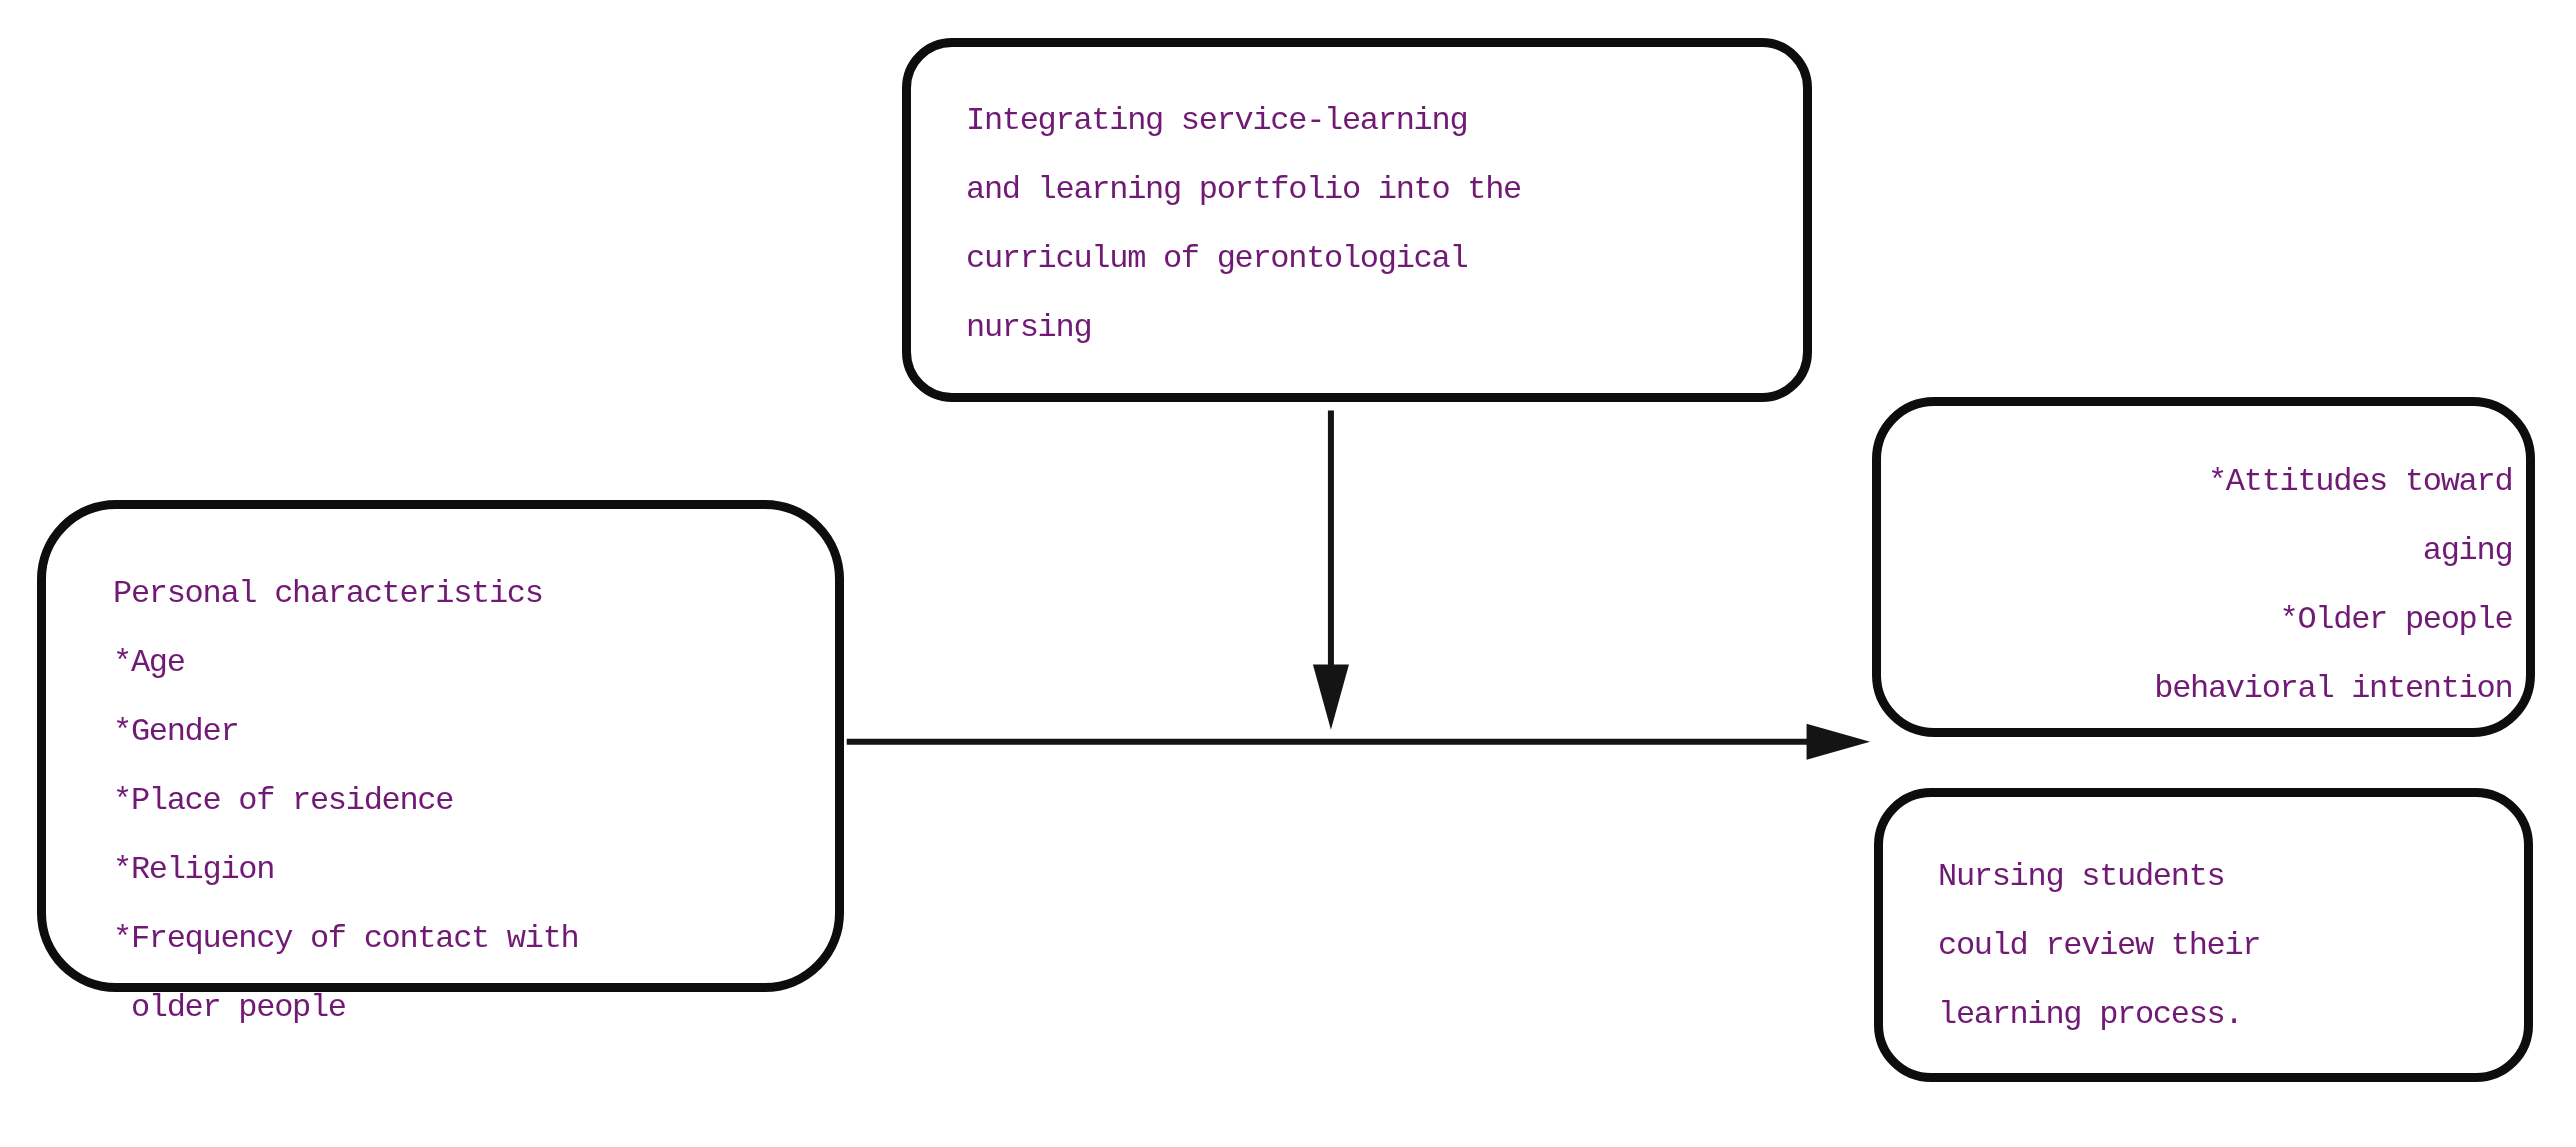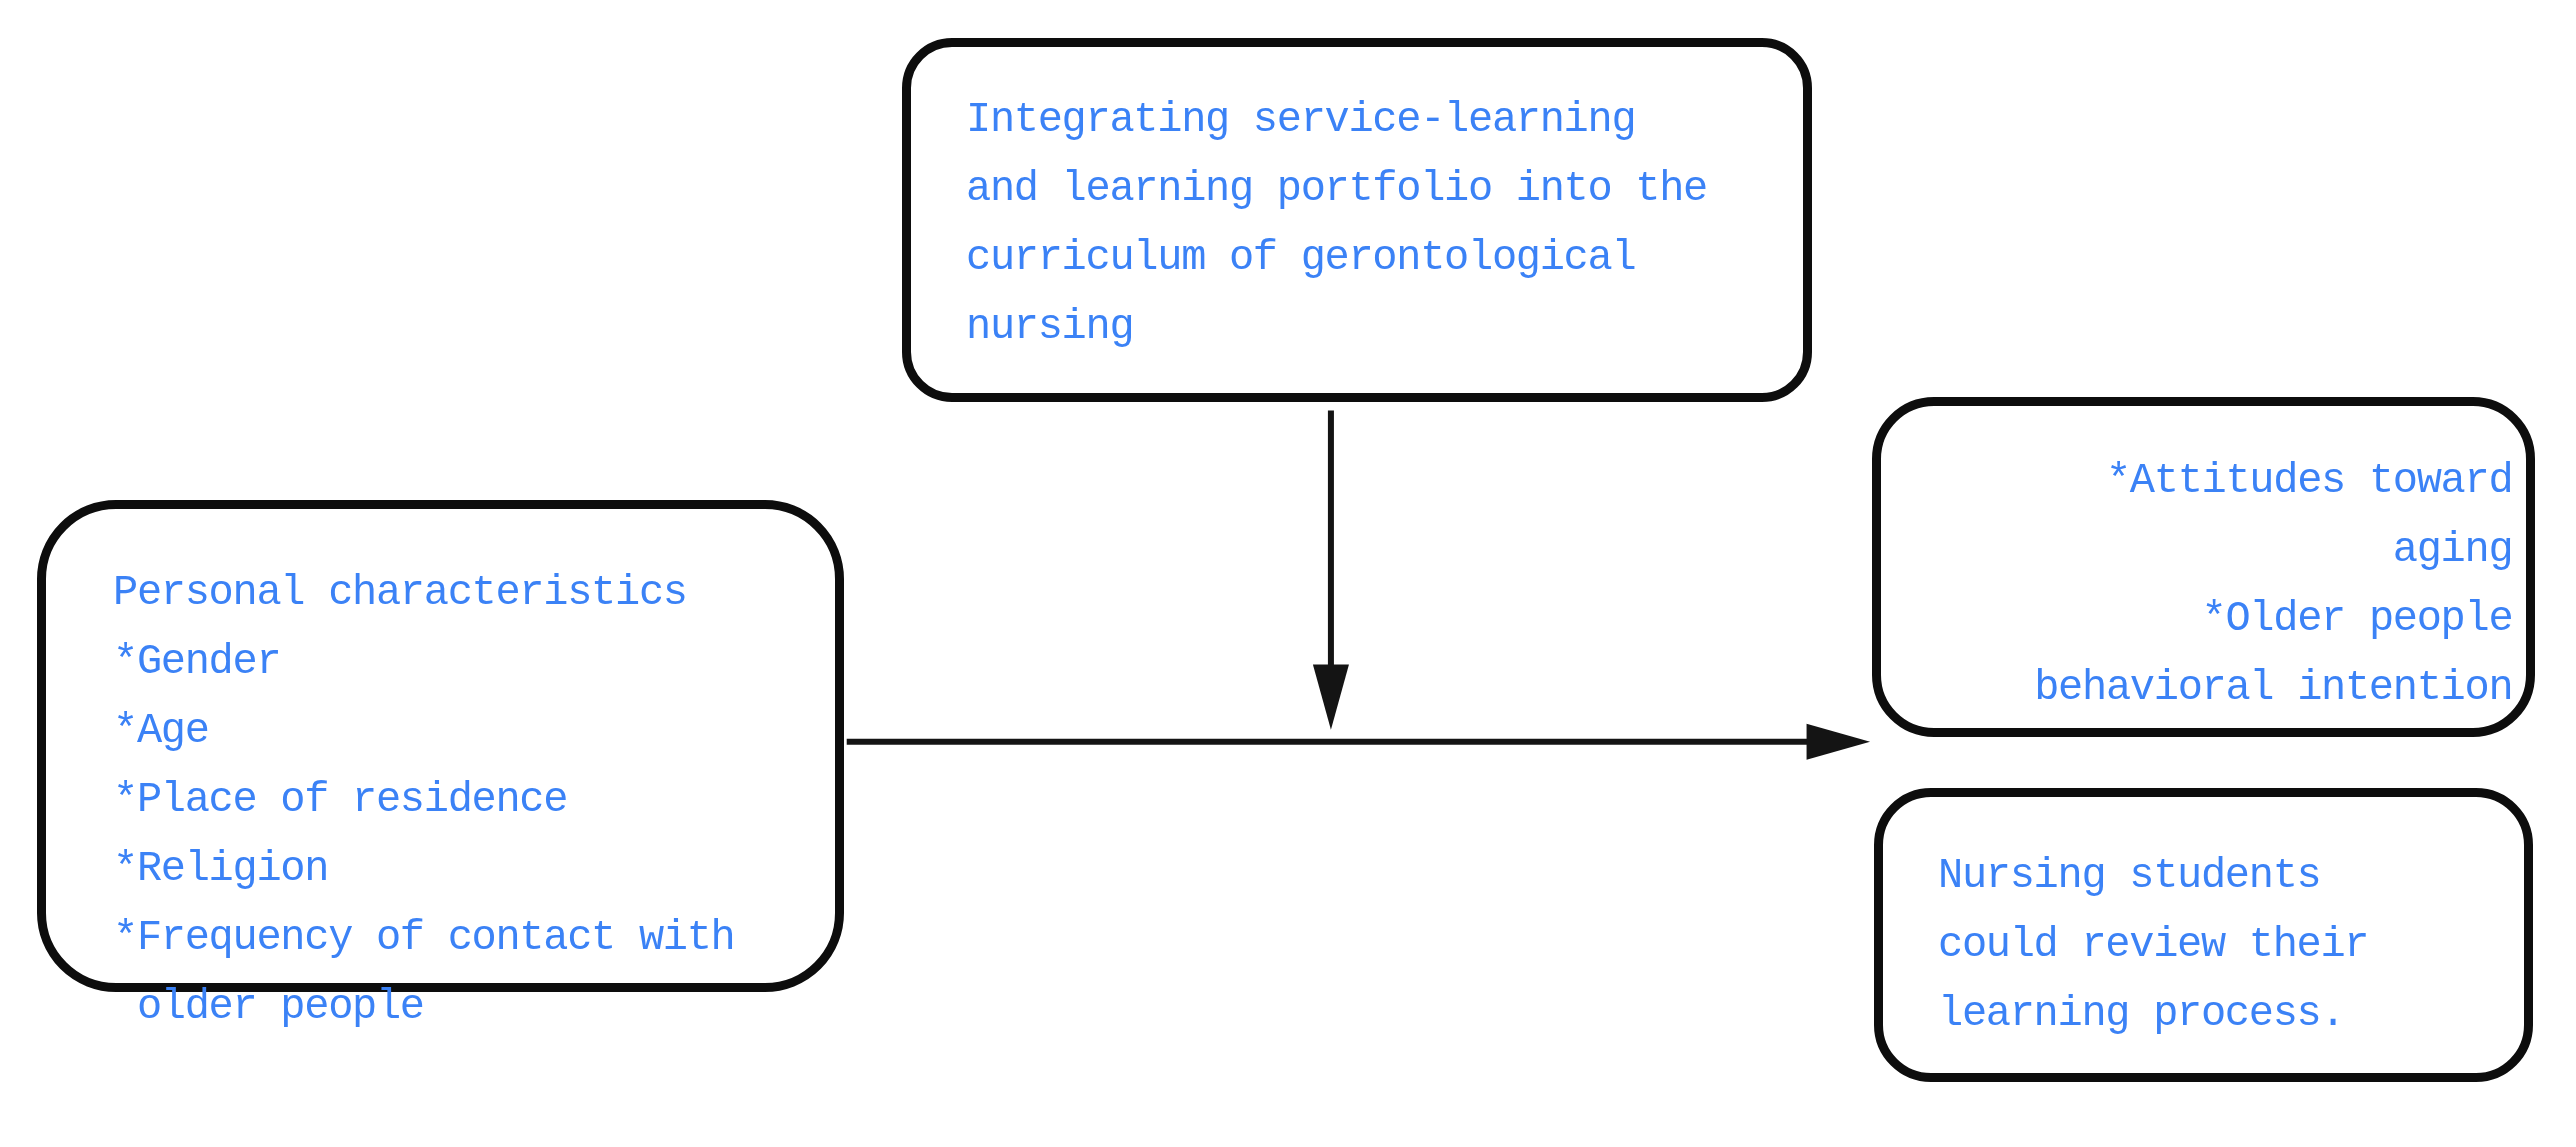--- a/index.html
+++ b/index.html
@@ -16,24 +16,24 @@
     font-family: "Liberation Mono", "DejaVu Sans Mono", monospace;
   }
   .dbox {
     position: absolute;
     box-sizing: border-box;
     background: #ffffff;
     border: 9.4px solid #0d0d0d;
   }
   .box-line {
     white-space: pre;
-    font-size: 42px;
+    font-size: 32px;
     line-height: 69px;
     letter-spacing: -1.3px;
-    color: #3b82f6;
+    color: #701a75;
   }
   .box-intervention {
     left: 902px; top: 38px;
     width: 910px; height: 364px;
     border-radius: 50px;
     padding: 39px 13.7px 0 55px;
   }
   .box-personal {
     left: 37px; top: 500px;
     width: 807px; height: 492px;
@@ -68,22 +68,22 @@
 
   <div class="dbox box-intervention">
     <div class="box-line">Integrating service-learning</div>
     <div class="box-line">and learning portfolio into the</div>
     <div class="box-line">curriculum of gerontological</div>
     <div class="box-line">nursing</div>
   </div>
 
   <div class="dbox box-personal">
     <div class="box-line">Personal characteristics</div>
+    <div class="box-line">*Age</div>
     <div class="box-line">*Gender</div>
-    <div class="box-line">*Age</div>
     <div class="box-line">*Place of residence</div>
     <div class="box-line">*Religion</div>
     <div class="box-line">*Frequency of contact with</div>
     <div class="box-line"> older people</div>
   </div>
 
   <div class="dbox box-outcomes">
     <div class="box-line">*Attitudes toward</div>
     <div class="box-line"> aging</div>
     <div class="box-line">*Older people</div>

